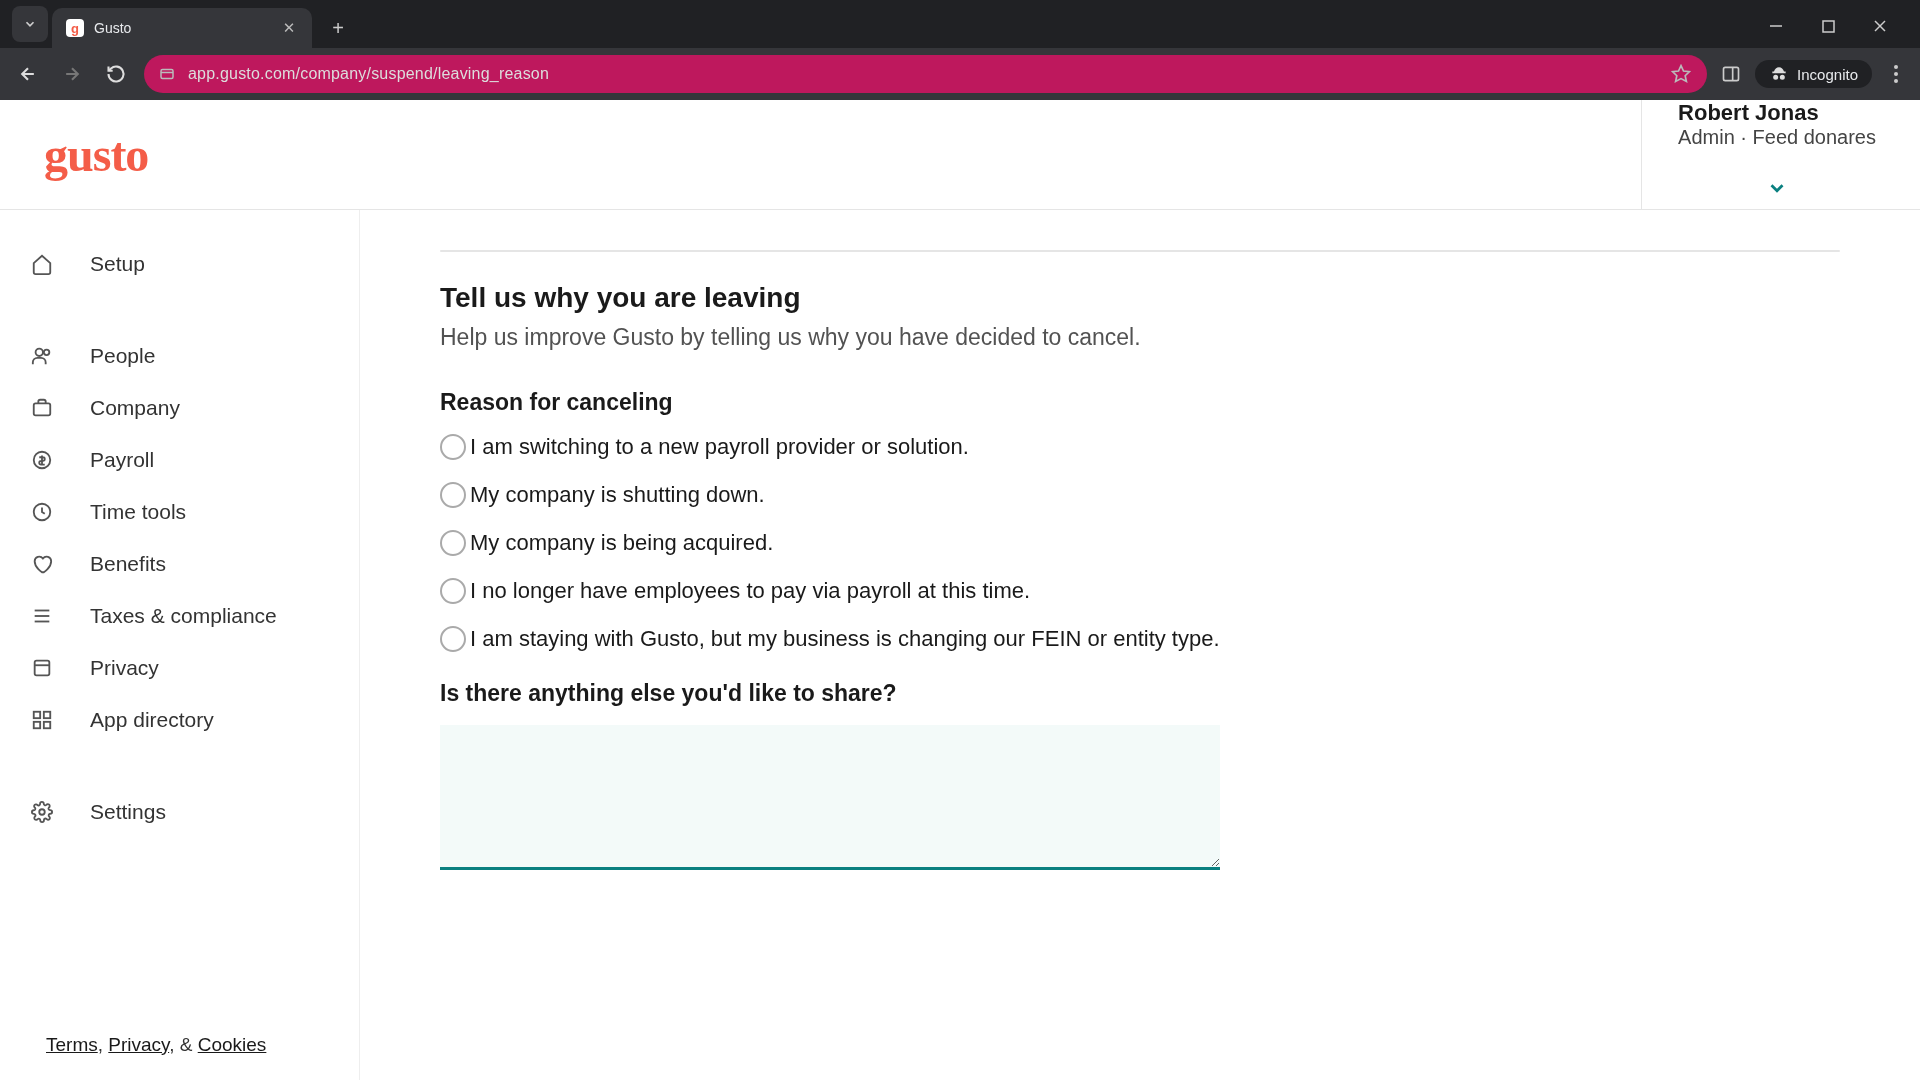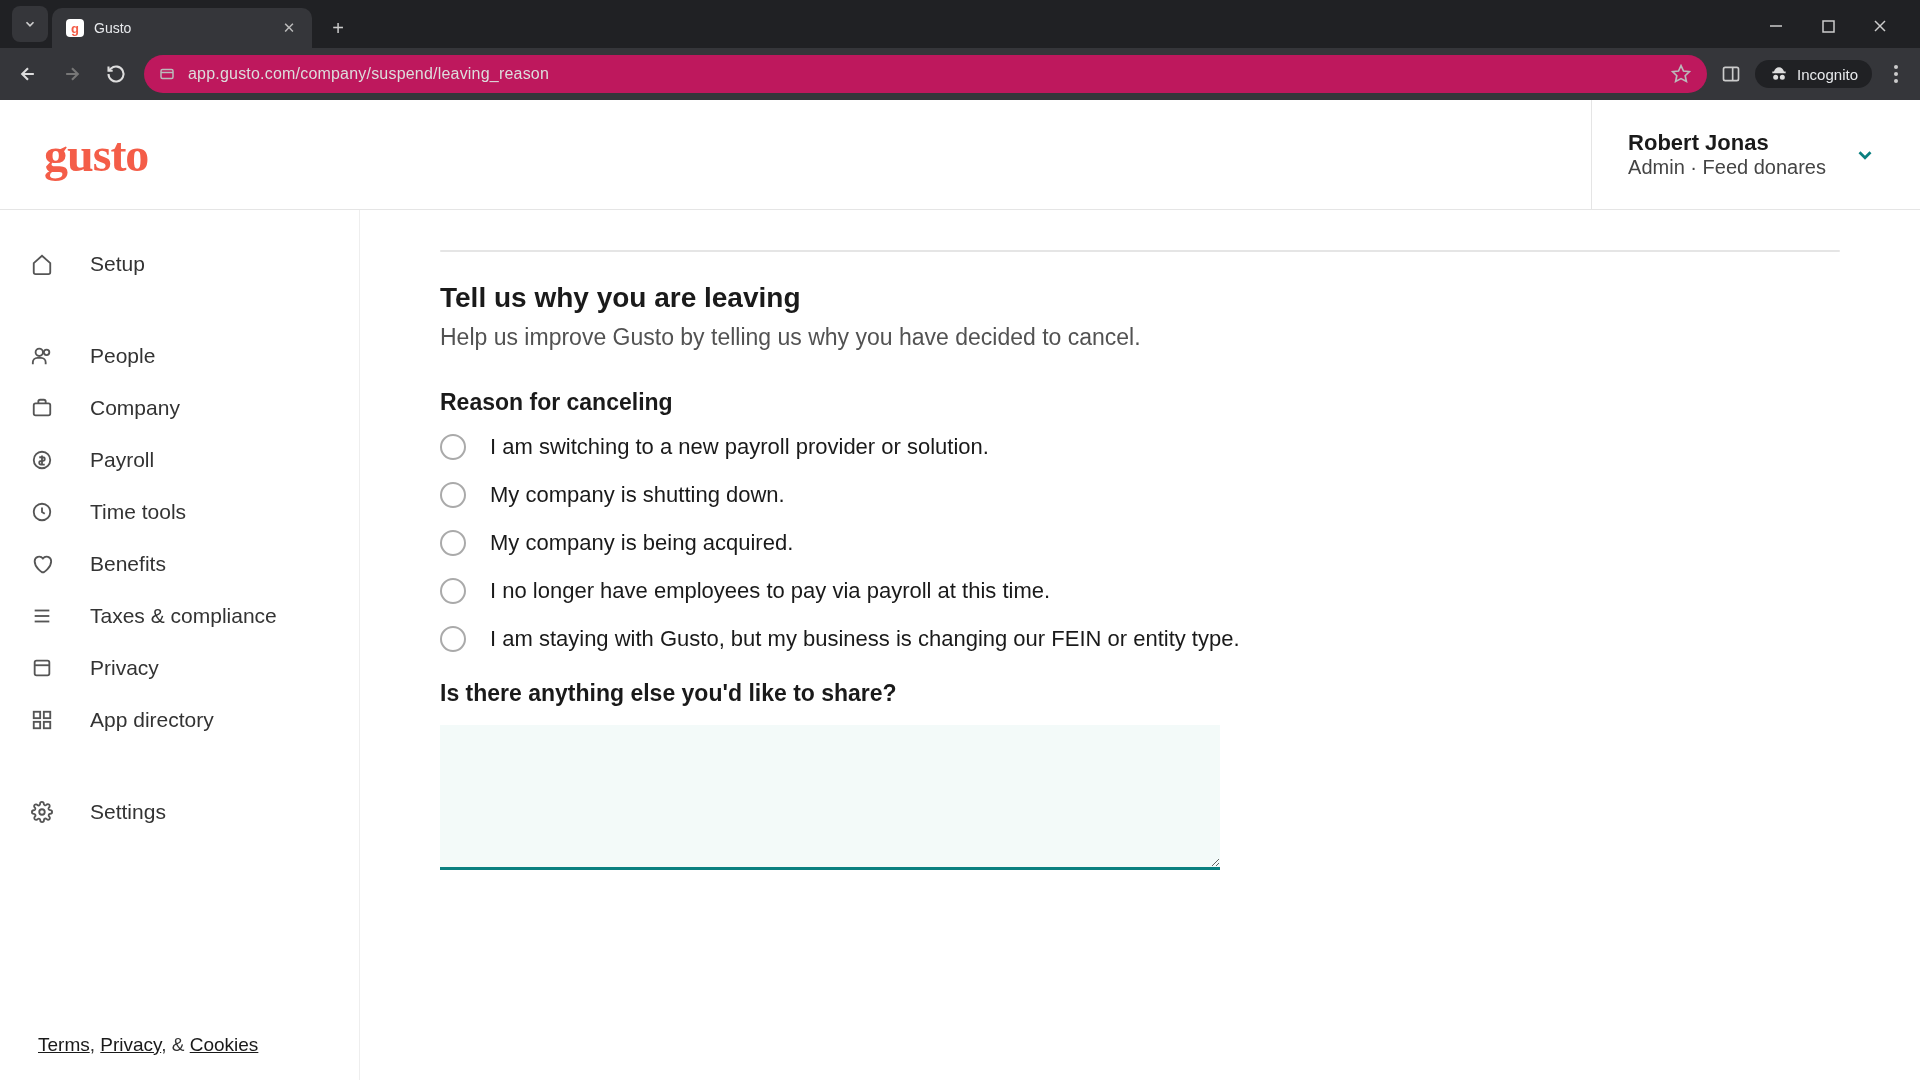--- a/index.html
+++ b/index.html
@@ -25,53 +25,53 @@
   .url { font-size:16px; letter-spacing:.2px; color:#ddd; }
   .omni-icon { width:24px; height:24px; display:flex; align-items:center; justify-content:center; color:#bbb; cursor:pointer; }
   .incognito-pill { display:flex; align-items:center; gap:8px; background:#202124; border-radius:18px; padding:4px 14px; color:#e8eaed; font-size:15px; }
   .kebab { width:24px; display:flex; flex-direction:column; align-items:center; gap:3px; cursor:pointer; }
   .kebab span { width:4px; height:4px; border-radius:50%; background:#ccc; }
 
   
   .app { display:flex; height: calc(1080px - 100px); background:#fff; }
   .header { position:absolute; left:0; right:0; top:100px; height:110px; background:#fff; border-bottom:1px solid #e5e5e5; display:flex; align-items:center; justify-content:space-between; padding:0 44px; z-index:3; }
   .logo { font-family: Georgia, 'Times New Roman', serif; font-weight:700; font-size:48px; color:#f45d48; letter-spacing:-1px; }
-  .account { display:flex; align-items:center; gap:28px; border-left:1px solid #e5e5e5; padding-left:36px; height:100%; cursor:pointer; }
+  .account { display:flex; align-items:center; gap:28px; border-left:1px solid #e5e5e5; padding-left:36px; height:100%; cursor:pointer;flex-direction:column; }
   .account-text .name { font-size:22px; font-weight:700; color:#1a1a1a; }
   .account-text .role { font-size:20px; color:#444; }
   .chevron-down { color:#0a8080; font-size:22px; }
 
   .body { display:flex; width:100%; margin-top:110px; height:calc(100% - 110px); }
 
   .sidebar-wrap { width:360px; position:relative; border-right:1px solid #eee; }
   .sidebar { height:calc(100% - 70px); overflow-y:auto; padding:28px 0; }
   .sidebar::-webkit-scrollbar { width:18px; }
   .sidebar::-webkit-scrollbar-track { background:#f1f1f1; }
   .sidebar::-webkit-scrollbar-thumb { background:#c6c6c6; border-radius:2px; }
   .sidebar::-webkit-scrollbar-button { background:#f1f1f1; height:18px; display:block; }
   .nav-item { display:flex; align-items:center; gap:36px; padding:14px 30px; font-size:21px; color:#333; cursor:pointer; }
   .nav-item.sep { margin-top:40px; }
   .nav-icon { width:24px; height:24px; display:flex; align-items:center; justify-content:center; color:#555; }
-  .footer-links { position:absolute; bottom:0; left:8px; right:0; padding:18px 30px 24px; font-size:19px; color:#333; background:#fff; }
+  .footer-links { position:absolute; bottom:0; left:16px; right:0; padding:18px 30px 24px; font-size:19px; color:#333; background:#fff; }
   .footer-links a { color:#1a1a1a; text-decoration:underline; }
 
   .content-wrap { flex:1; position:relative; overflow:hidden; }
   .content { height:100%; overflow-y:auto; padding:40px 80px; }
   .content::-webkit-scrollbar { width:18px; }
   .content::-webkit-scrollbar-track { background:#f1f1f1; }
   .content::-webkit-scrollbar-thumb { background:#c6c6c6; }
 
   .card-top-border { height:2px; background:#e5e5e5; margin-bottom:30px; border-radius:2px; }
 
   h1.page-title { font-size:28px; font-weight:700; color:#1a1a1a; margin-bottom:10px; }
   .subtitle { font-size:23px; color:#525252; margin-bottom:38px; }
 
   .field-label { font-size:23px; font-weight:700; color:#1a1a1a; margin-bottom:18px; }
 
-  .radio-row { display:flex; align-items:center; gap:24px; margin-bottom:22px; cursor:pointer; }
+  .radio-row { display:flex; align-items:center; gap:4px; margin-bottom:22px; cursor:pointer; }
   .radio { width:26px; height:26px; border:2px solid #aaa; border-radius:50%; flex-shrink:0; }
   .radio-label { font-size:22px; color:#1a1a1a; }
 
   .textarea-wrap { margin-top:6px; }
   textarea { width:780px; height:145px; border:none; border-bottom:3px solid #0a8080; background:#f3faf9; padding:14px; font-size:20px; font-family:inherit; resize:both; outline:none; }
 
   svg { display:block; }
 </style>
 </head>
 <body>

